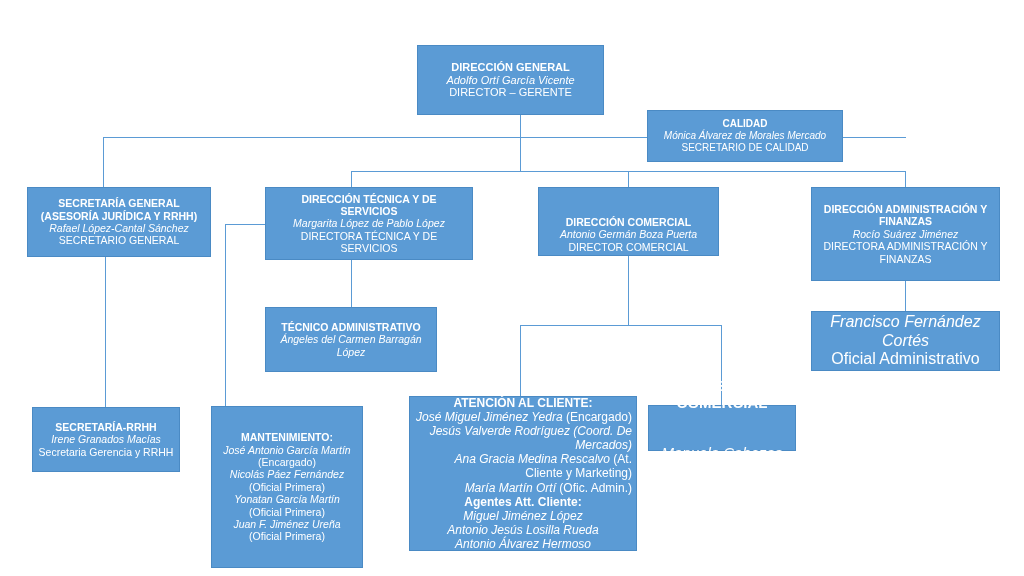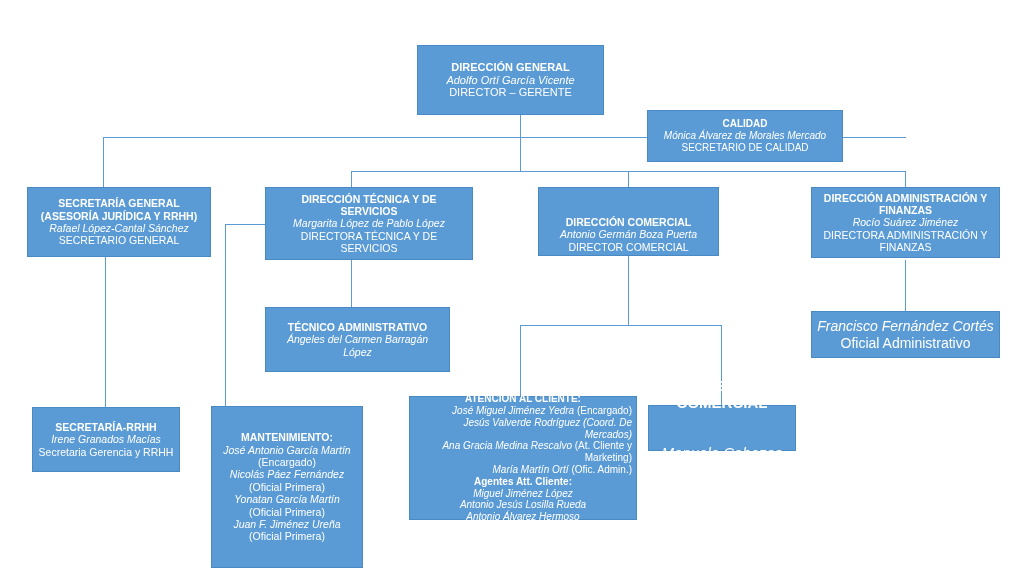--- a/index.html
+++ b/index.html
@@ -95,35 +95,35 @@
     <div class="ln-role">DIRECTORA TÉCNICA Y DE</div>
     <div class="ln-role">SERVICIOS</div>
   </div>
 
   <div class="node" style="left:538px;top:153px;width:181px;height:69px;font-size:10.5px;justify-content:flex-end;">
     <div class="ln-title">DIRECCIÓN COMERCIAL</div>
     <div class="ln-name">Antonio Germán Boza Puerta</div>
     <div class="ln-role">DIRECTOR COMERCIAL</div>
   </div>
 
-  <div class="node" style="left:811px;top:153px;width:189px;height:71px;font-size:10.5px;">
+  <div class="node" style="left:811px;top:153px;width:189px;height:94px;font-size:10.5px;">
     <div class="ln-title">DIRECCIÓN ADMINISTRACIÓN Y</div>
     <div class="ln-title">FINANZAS</div>
     <div class="ln-name">Rocío Suárez Jiménez</div>
     <div class="ln-role">DIRECTORA ADMINISTRACIÓN Y</div>
     <div class="ln-role">FINANZAS</div>
   </div>
 
-  <div class="node" style="left:265px;top:273px;width:185px;height:65px;font-size:10.5px;">
+  <div class="node" style="left:265px;top:273px;width:172px;height:65px;font-size:10.5px;">
     <div class="ln-title">TÉCNICO ADMINISTRATIVO</div>
     <div class="ln-name">Ángeles del Carmen Barragán</div>
     <div class="ln-name">López</div>
   </div>
 
-  <div class="node" style="left:811px;top:277px;width:189px;height:47px;font-size:14px;">
+  <div class="node" style="left:811px;top:277px;width:189px;height:60px;font-size:16px;">
     <div class="ln-name">Francisco Fernández Cortés</div>
     <div class="ln-role">Oficial Administrativo</div>
   </div>
 
   <div class="node" style="left:32px;top:373px;width:148px;height:65px;font-size:10.5px;">
     <div class="ln-title">SECRETARÍA-RRHH</div>
     <div class="ln-name">Irene Granados Macías</div>
     <div class="ln-role">Secretaria Gerencia y RRHH</div>
   </div>
 
@@ -134,21 +134,21 @@
         <div class="ln-role">(Encargado)</div>
         <div class="ln-name">Nicolás Páez Fernández</div>
         <div class="ln-role">(Oficial Primera)</div>
         <div class="ln-name">Yonatan García Martín</div>
         <div class="ln-role">(Oficial Primera)</div>
         <div class="ln-name">Juan F. Jiménez Ureña</div>
         <div class="ln-role">(Oficial Primera)</div>
       </div>
   </div>
 
-  <div class="node" style="left:409px;top:362px;width:228px;height:124px;font-size:10px;">
+  <div class="node" style="left:409px;top:362px;width:228px;height:155px;font-size:12px;">
     <div class="ln-title">ATENCIÓN AL CLIENTE:</div>
     <div id="atc-list" style="width:100%;text-align:right;">
         <div class="ln-mix"><span>José Miguel Jiménez Yedra</span><span class="reg"> (Encargado)</span></div>
         <div class="ln-mix"><span>Jesús Valverde Rodríguez (Coord. De Mercados)</span></div>
         <div class="ln-mix"><span>Ana Gracia Medina Rescalvo</span><span class="reg"> (At. Cliente y Marketing)</span></div>
         <div class="ln-mix"><span>María Martín Ortí</span><span class="reg"> (Ofic. Admin.)</span></div>
       </div>
     <div class="ln-head">Agentes Att. Cliente:</div>
     <div id="atc-agents" style="width:100%;">
         <div class="ln-name">Miguel Jiménez López</div>

